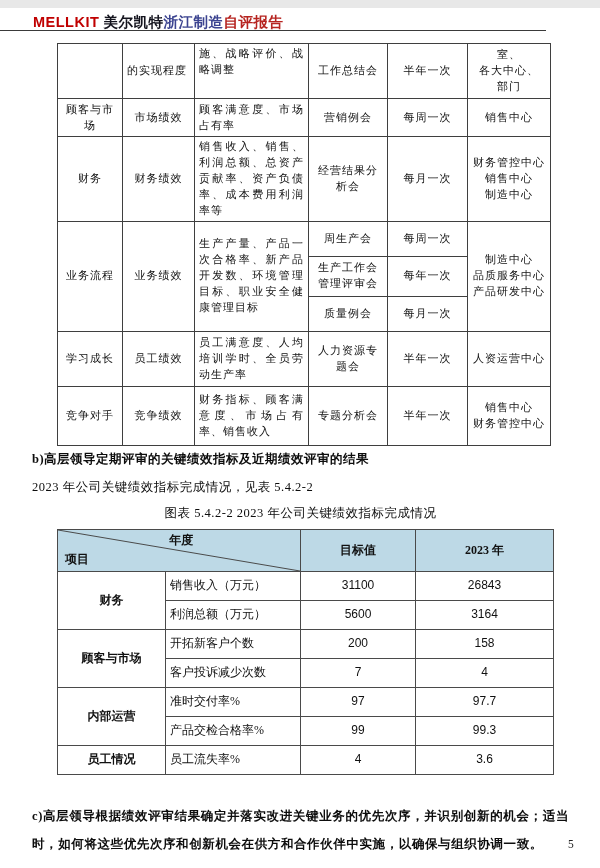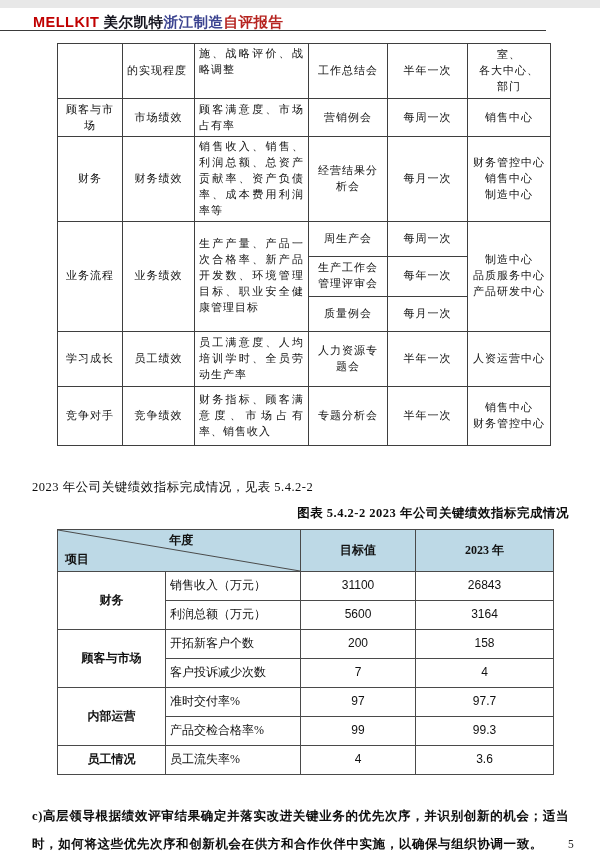--- a/index.html
+++ b/index.html
@@ -30,21 +30,21 @@
   .tbl1{position:absolute;top:35px;left:57px;width:493px;}
   .tbl1 tr.r1{height:55px;} .tbl1 tr.r2{height:38px;} .tbl1 tr.r3{height:80px;}
   .tbl1 tr.r4a{height:35px;} .tbl1 tr.r4b{height:40px;} .tbl1 tr.r4c{height:35px;}
   .tbl1 tr.r5{height:55px;} .tbl1 tr.r6{height:59px;}
   .tbl1 td{letter-spacing:1px;}
 
   
   .para{position:absolute;left:32px;width:537px;font-size:12.5px;color:#0d0d0d;}
   .b-head{top:443px;font-weight:bold;letter-spacing:.5px;}
   .b-sub{top:471px;letter-spacing:.5px;}
-  .tbl2-caption{top:497px;font-weight:bold;text-align:right;letter-spacing:.5px;}
+  .tbl2-caption{top:497px;font-weight:normal;text-align:center;letter-spacing:.5px;}
   .c-head{top:794px;font-weight:bold;line-height:28px;text-align:justify;text-justify:inter-character;letter-spacing:.6px;}
 
   
   .tbl2{position:absolute;top:521px;left:57px;width:496px;}
   .tbl2 td{border:1px solid #4a4a4a;font-size:12px;}
   .tbl2 tr.hd{height:42px;padding-left:29px;}
   .tbl2 tr.dr{height:29px;}
   .tbl2 .bold{font-weight:bold;}
   .tbl2 .num{font-family:Liberation Sans, sans-serif;font-size:12px;}
   .diag{position:relative;padding:0;}
@@ -132,20 +132,21 @@
       <td class="t-center">竞争绩效</td>
       <td class="t-just">财务指标、顾客满意度、市场占有率、销售收入</td>
       <td class="t-center">专题分析会</td>
       <td class="t-center">半年一次</td>
       <td class="t-center pre">销售中心
 财务管控中心</td>
     </tr>
   </tbody>
     </table>
 
+  <div class="para b-head">b)高层领导定期评审的关键绩效指标及近期绩效评审的结果</div>
   <div class="para b-sub">2023 年公司关键绩效指标完成情况，见表 5.4.2-2</div>
   <div class="para tbl2-caption">图表 5.4.2-2 2023 年公司关键绩效指标完成情况</div>
 
   <table class="tbl2">
     <colgroup>
       <col style="width:108px">
         <col style="width:135px">
         <col style="width:115px">
         <col style="width:138px">
     </colgroup>

